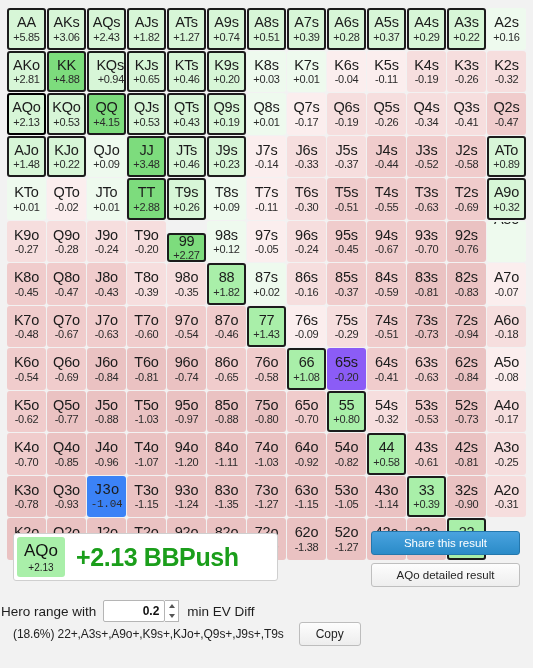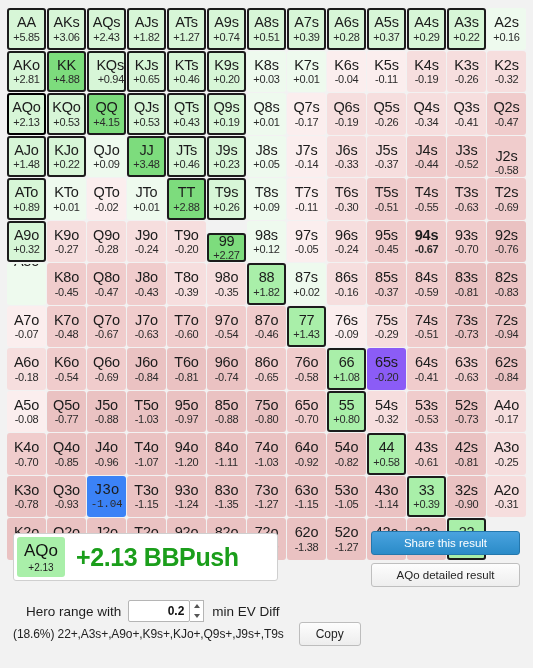--- a/index.html
+++ b/index.html
@@ -98,21 +98,21 @@
     border-radius: 3px;
     color: #242424;
     font-size: 11.5px;
     display: flex; align-items: center; justify-content: center;
     cursor: pointer;
   }
 
   
   #heroRow {
     position: absolute;
-    left: 26px; top: 600px;
+    left: 1px; top: 600px;
     display: flex; align-items: center;
     font-size: 13.5px; color: #1e1e1e;
   }
   #heroRow .lbl { margin-right: 7px; }
   #rangeInput {
     width: 62px; height: 22px;
     border: 1px solid #b5b5b5;
     border-radius: 2px;
     background: #fff;
     text-align: right;
@@ -332,45 +332,41 @@
         <span class="ev">+3.48</span>
       </div>
       <div class="cell sel" style="background: rgb(215, 246, 215);">
         <span class="hand">JTs</span>
         <span class="ev">+0.46</span>
       </div>
       <div class="cell sel" style="background: rgb(215, 246, 215);">
         <span class="hand">J9s</span>
         <span class="ev">+0.23</span>
       </div>
-      <div class="cell" style="background: rgb(238, 250, 238);">
-        <span class="hand">J8s</span>
-        <span class="ev">+0.05</span>
-      </div>
       <div class="cell" style="background: rgb(251, 238, 238);">
         <span class="hand">J7s</span>
         <span class="ev">-0.14</span>
       </div>
       <div class="cell" style="background: rgb(246, 222, 222);">
         <span class="hand">J6s</span>
         <span class="ev">-0.33</span>
       </div>
       <div class="cell" style="background: rgb(246, 222, 222);">
         <span class="hand">J5s</span>
         <span class="ev">-0.37</span>
       </div>
       <div class="cell" style="background: rgb(240, 204, 204);">
         <span class="hand">J4s</span>
         <span class="ev">-0.44</span>
       </div>
       <div class="cell" style="background: rgb(240, 204, 204);">
         <span class="hand">J3s</span>
         <span class="ev">-0.52</span>
       </div>
-      <div class="cell" style="background: rgb(240, 204, 204); justify-content: flex-end;">
+      <div class="cell" style="background: rgb(240, 204, 204);">
         <span class="hand">J2s</span>
         <span class="ev">-0.58</span>
       </div>
       <div class="cell sel" style="background: rgb(215, 246, 215);">
         <span class="hand">ATo</span>
         <span class="ev">+0.89</span>
       </div>
       <div class="cell" style="background: rgb(238, 250, 238);">
         <span class="hand">KTo</span>
         <span class="ev">+0.01</span>
@@ -452,21 +448,21 @@
         <span class="ev">-0.05</span>
       </div>
       <div class="cell" style="background: rgb(246, 222, 222);">
         <span class="hand">96s</span>
         <span class="ev">-0.24</span>
       </div>
       <div class="cell" style="background: rgb(240, 204, 204);">
         <span class="hand">95s</span>
         <span class="ev">-0.45</span>
       </div>
-      <div class="cell" style="background: rgb(240, 204, 204); font-weight: bold;">
+      <div class="cell" style="background: rgb(240, 204, 204);">
         <span class="hand">94s</span>
         <span class="ev">-0.67</span>
       </div>
       <div class="cell" style="background: rgb(240, 204, 204);">
         <span class="hand">93s</span>
         <span class="ev">-0.70</span>
       </div>
       <div class="cell" style="background: rgb(234, 194, 194);">
         <span class="hand">92s</span>
         <span class="ev">-0.76</span>
@@ -623,20 +619,24 @@
         <span class="hand">63s</span>
         <span class="ev">-0.63</span>
       </div>
       <div class="cell" style="background: rgb(234, 194, 194);">
         <span class="hand">62s</span>
         <span class="ev">-0.84</span>
       </div>
       <div class="cell" style="background: rgb(251, 238, 238);">
         <span class="hand">A5o</span>
         <span class="ev">-0.08</span>
+      </div>
+      <div class="cell" style="background: rgb(240, 204, 204);">
+        <span class="hand">K5o</span>
+        <span class="ev">-0.62</span>
       </div>
       <div class="cell" style="background: rgb(234, 194, 194);">
         <span class="hand">Q5o</span>
         <span class="ev">-0.77</span>
       </div>
       <div class="cell" style="background: rgb(234, 194, 194);">
         <span class="hand">J5o</span>
         <span class="ev">-0.88</span>
       </div>
       <div class="cell" style="background: rgb(234, 194, 194);">

